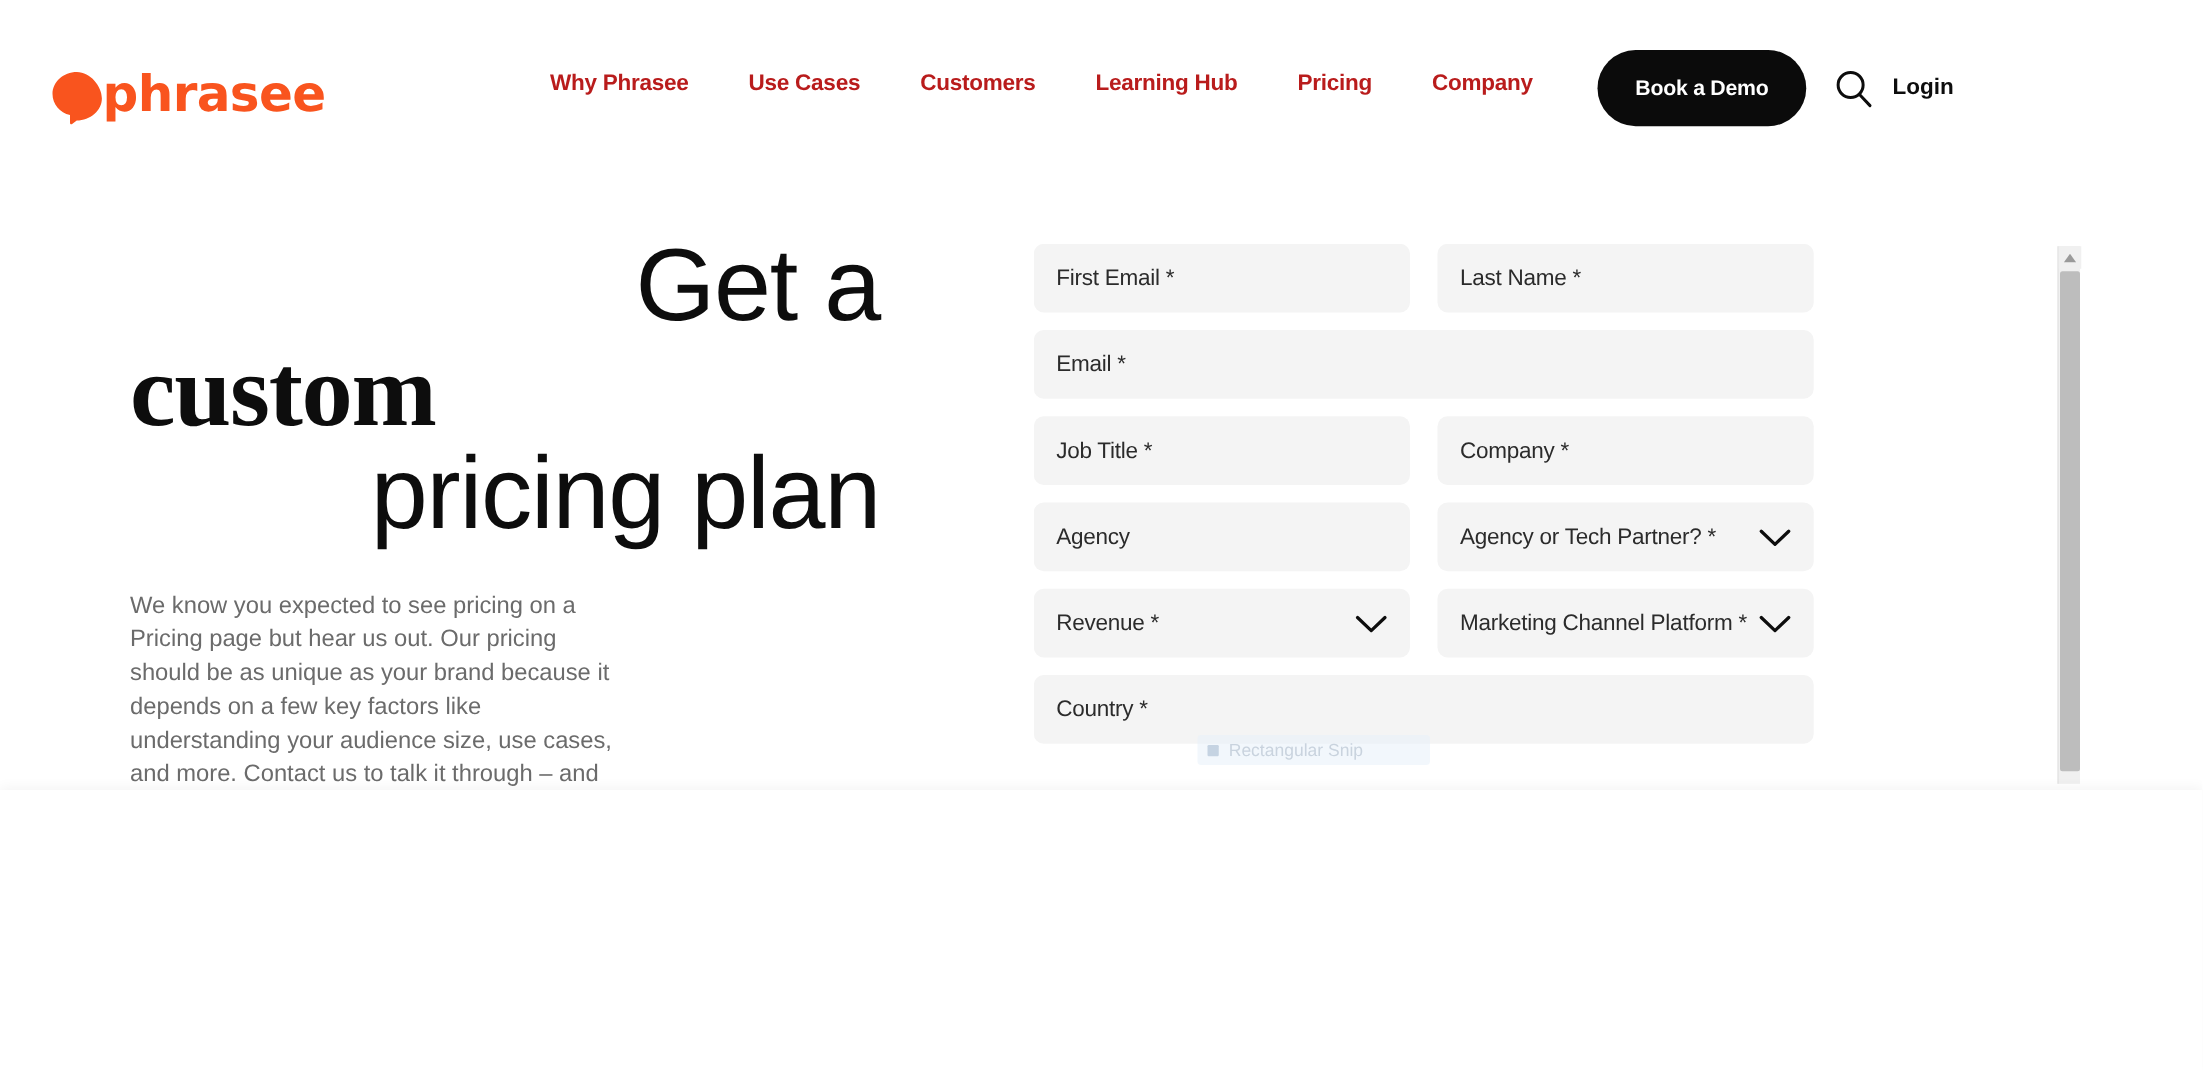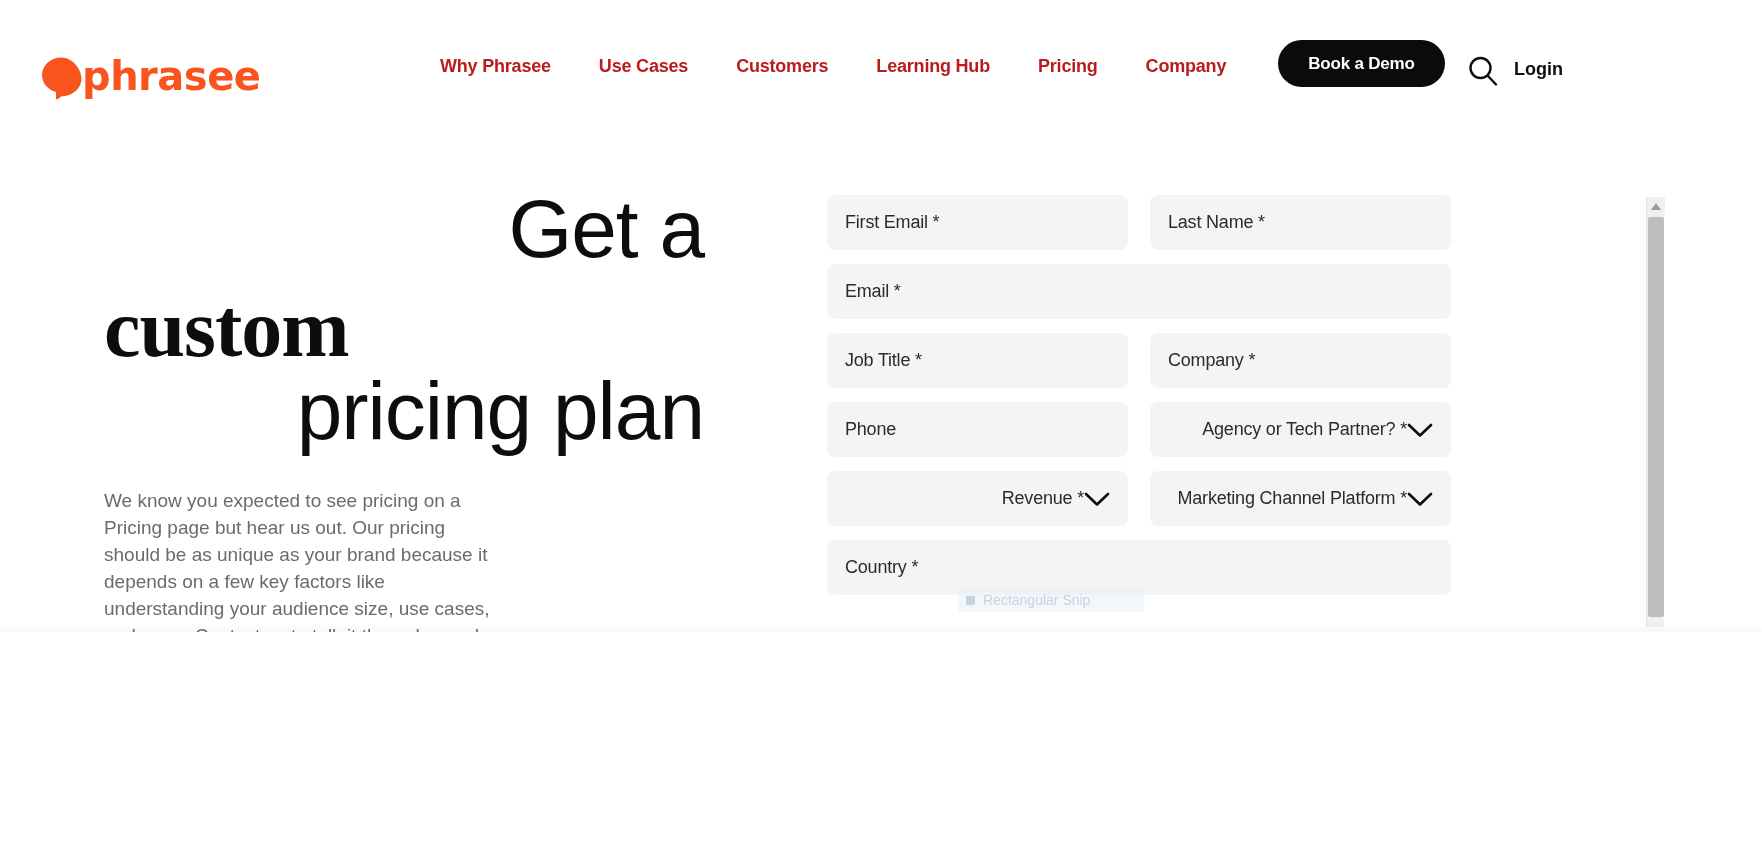--- a/index.html
+++ b/index.html
@@ -62,21 +62,21 @@
     white-space: nowrap;
     cursor: pointer;
     letter-spacing: -0.2px;
   }
 
   .demo-btn {
     position: absolute;
     left: 1278px;
     top: 40px;
     width: 167px;
-    height: 47px;
+    height: 61px;
     border-radius: 31px;
     background: #0b0b0b;
     color: #fff;
     font-size: 17px;
     font-weight: 700;
     display: flex;
     align-items: center;
     justify-content: center;
     cursor: pointer;
     letter-spacing: -0.2px;
@@ -116,21 +116,21 @@
     font-weight: 300;
     font-family: "Liberation Sans", sans-serif;
     text-align: right;
   }
   .h-bold {
     font-size: 82px;
     font-weight: 700;
     font-family: "Liberation Serif", serif;
     letter-spacing: -1px;
   }
-  .hero-line2 { margin-top: 22px; }
+  .hero-line2 { margin-top: 6px; }
   .hero-line3 { margin-top: 4px; }
 
   .hero-para {
     margin-top: 38px;
     width: 400px;
     font-size: 19px;
     line-height: 1.42;
     color: #6b6b6b;
     font-weight: 400;
   }
@@ -157,21 +157,21 @@
     align-items: center;
     padding: 0 18px;
     font-size: 18px;
     color: #2b2b2b;
     position: relative;
     cursor: text;
     border: none;
   }
   .field.half { width: 301px; }
   .field.full { width: 624px; justify-content: center; }
-  .field.select { cursor: pointer; text-align: right; }
+  .field.select { cursor: pointer; }
   .field-label { flex: 1; letter-spacing: -0.2px; }
   .chev {
     width: 26px;
     height: 15px;
     flex: 0 0 auto;
   }
 
   
   .scrollbar {
     position: absolute;
@@ -302,21 +302,21 @@
       <div class="field half">
         <span class="field-label">Job Title *</span>
       </div>
       <div class="field half">
         <span class="field-label">Company *</span>
       </div>
     </div>
 
     <div class="form-row">
       <div class="field half">
-        <span class="field-label">Phone</span>
+        <span class="field-label">Agency</span>
       </div>
       <div class="field half select">
         <span class="field-label">Agency or Tech Partner? *</span>
         <span class="chev">
           <svg width="26" height="15" viewBox="0 0 26 15">
               <polyline points="2,2 13,12.5 24,2" fill="none" stroke="#0d0d0d" stroke-width="2.6" stroke-linecap="round" stroke-linejoin="round"></polyline>
             </svg>
         </span>
       </div>
     </div>

